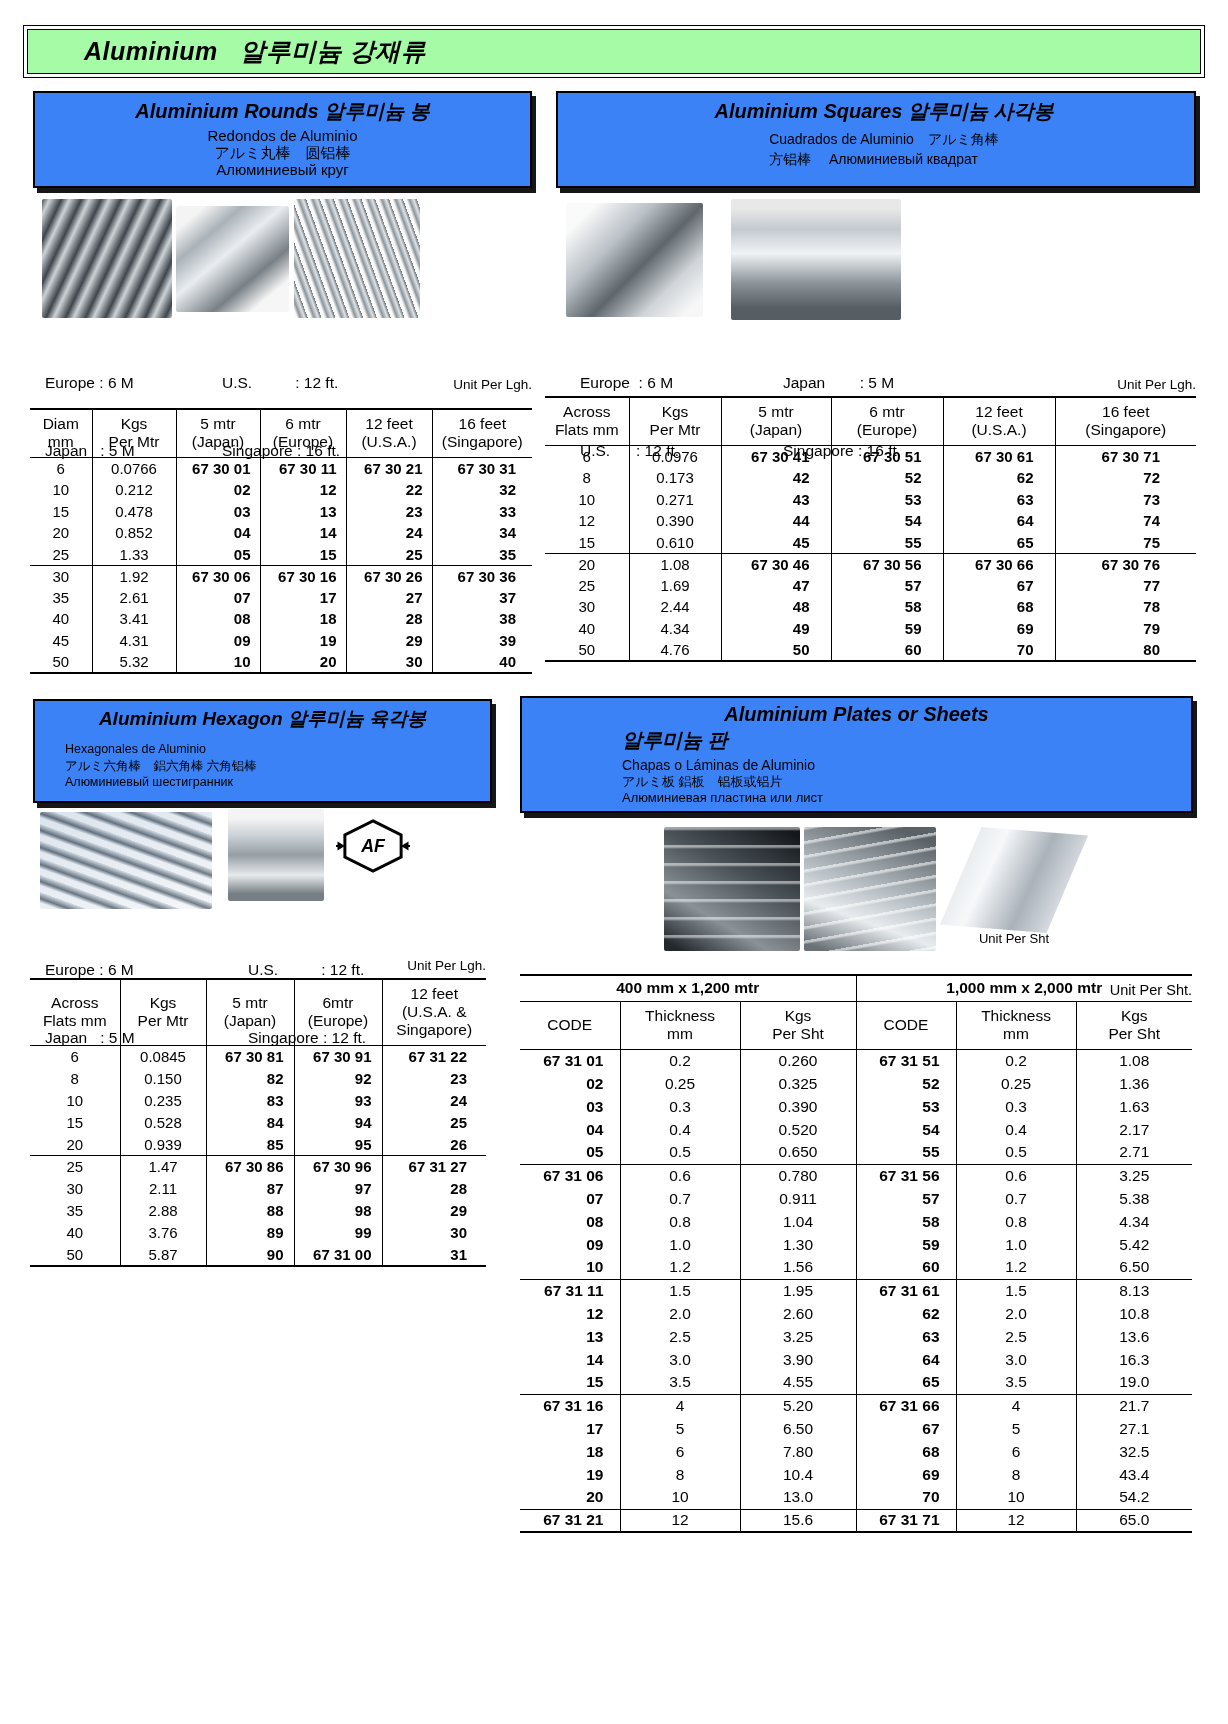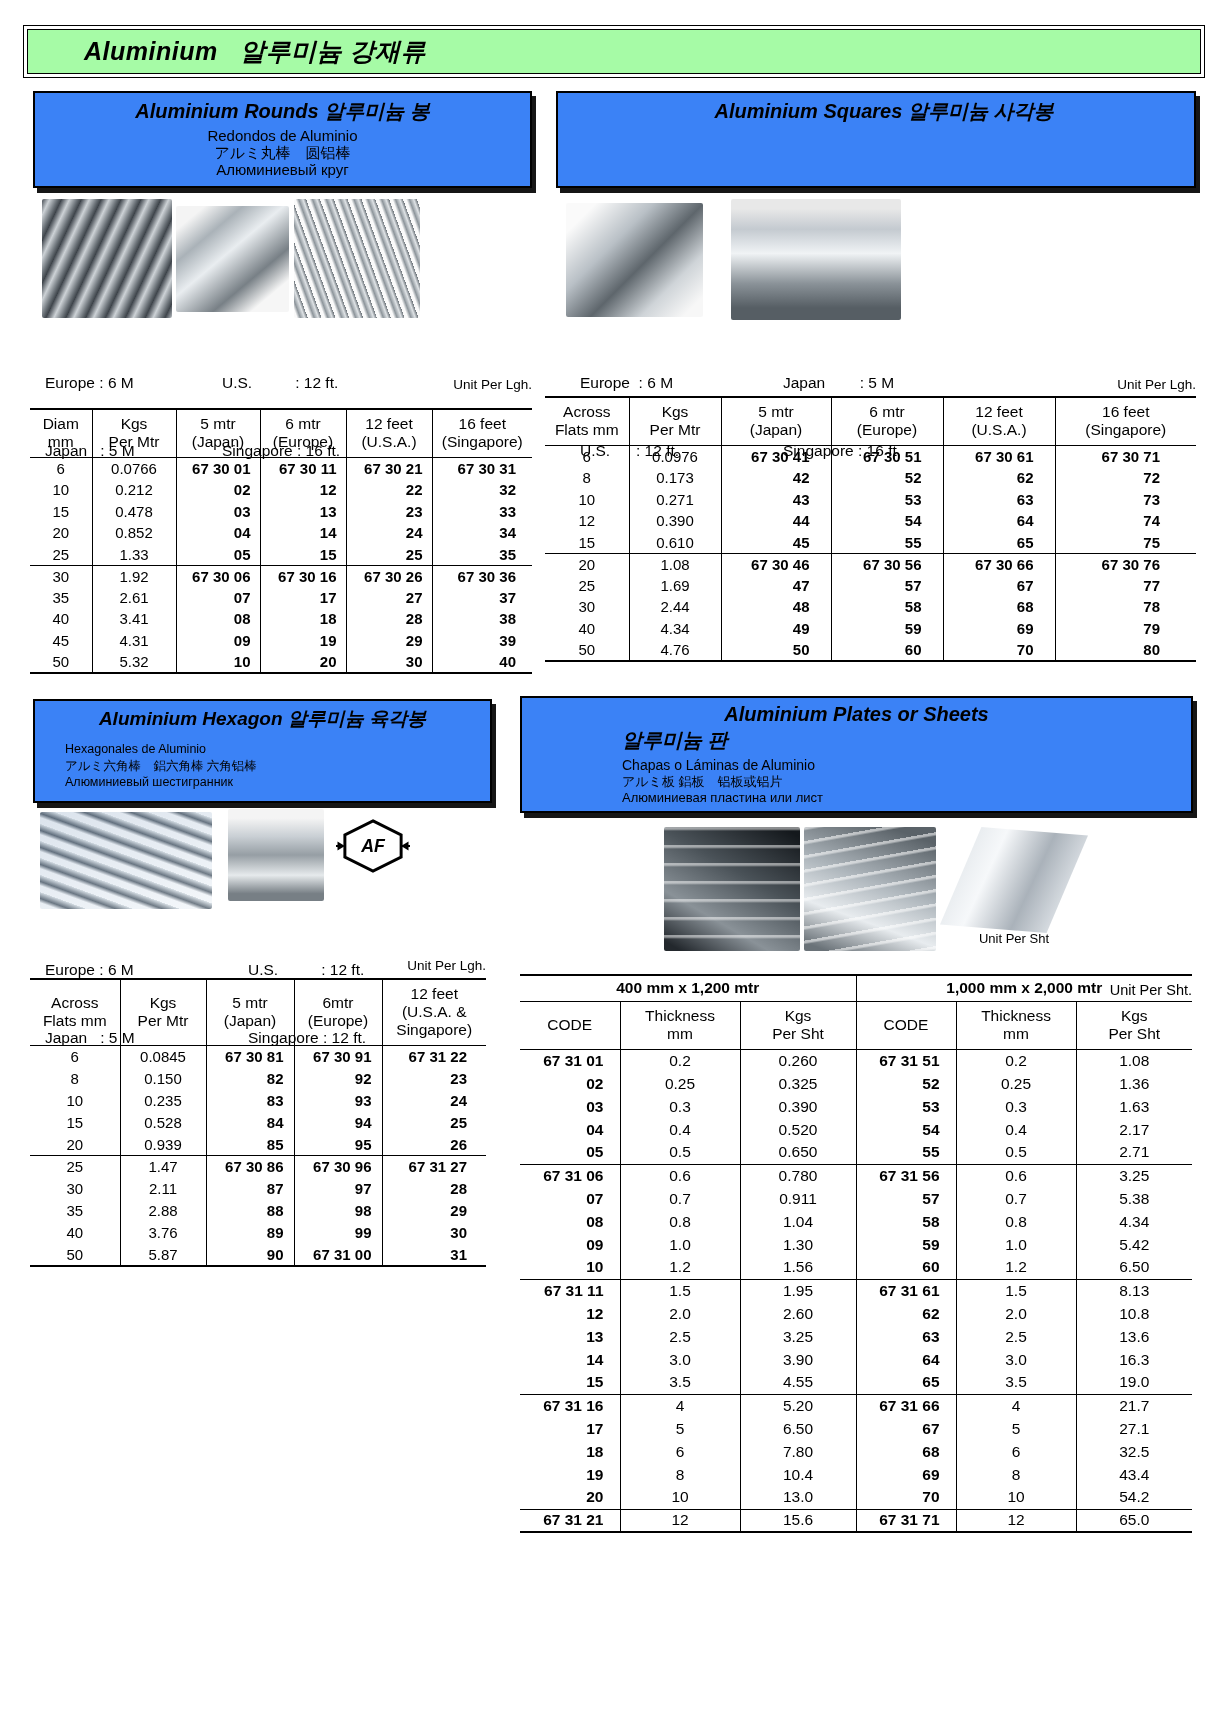--- a/index.html
+++ b/index.html
@@ -231,20 +231,24 @@
           <td class="code">10</td>
           <td class="code">20</td>
           <td class="code">30</td>
           <td class="code">40</td>
         </tr>
       </tbody>
     </table>
 
   <div class="abs sec-box squares-box">
     <div class="sec-title">Aluminium Squares  알루미늄 사각봉</div>
+    <div class="subs-wrap"><div class="subs-left">
+      <div>Cuadrados de Aluminio　アルミ角棒</div>
+      <div>方铝棒　 Алюминиевый квадрат</div>
+    </div></div>
   </div>
   <div class="abs photo s-p1"></div>
   <div class="abs photo s-p2"></div>
 
   <div class="abs len pre s-len1">
     <div>Europe  : 6 M</div>
     <div>U.S.      : 12 ft.</div>
   </div>
   <div class="abs len pre s-len2">
     <div>Japan        : 5 M</div>

